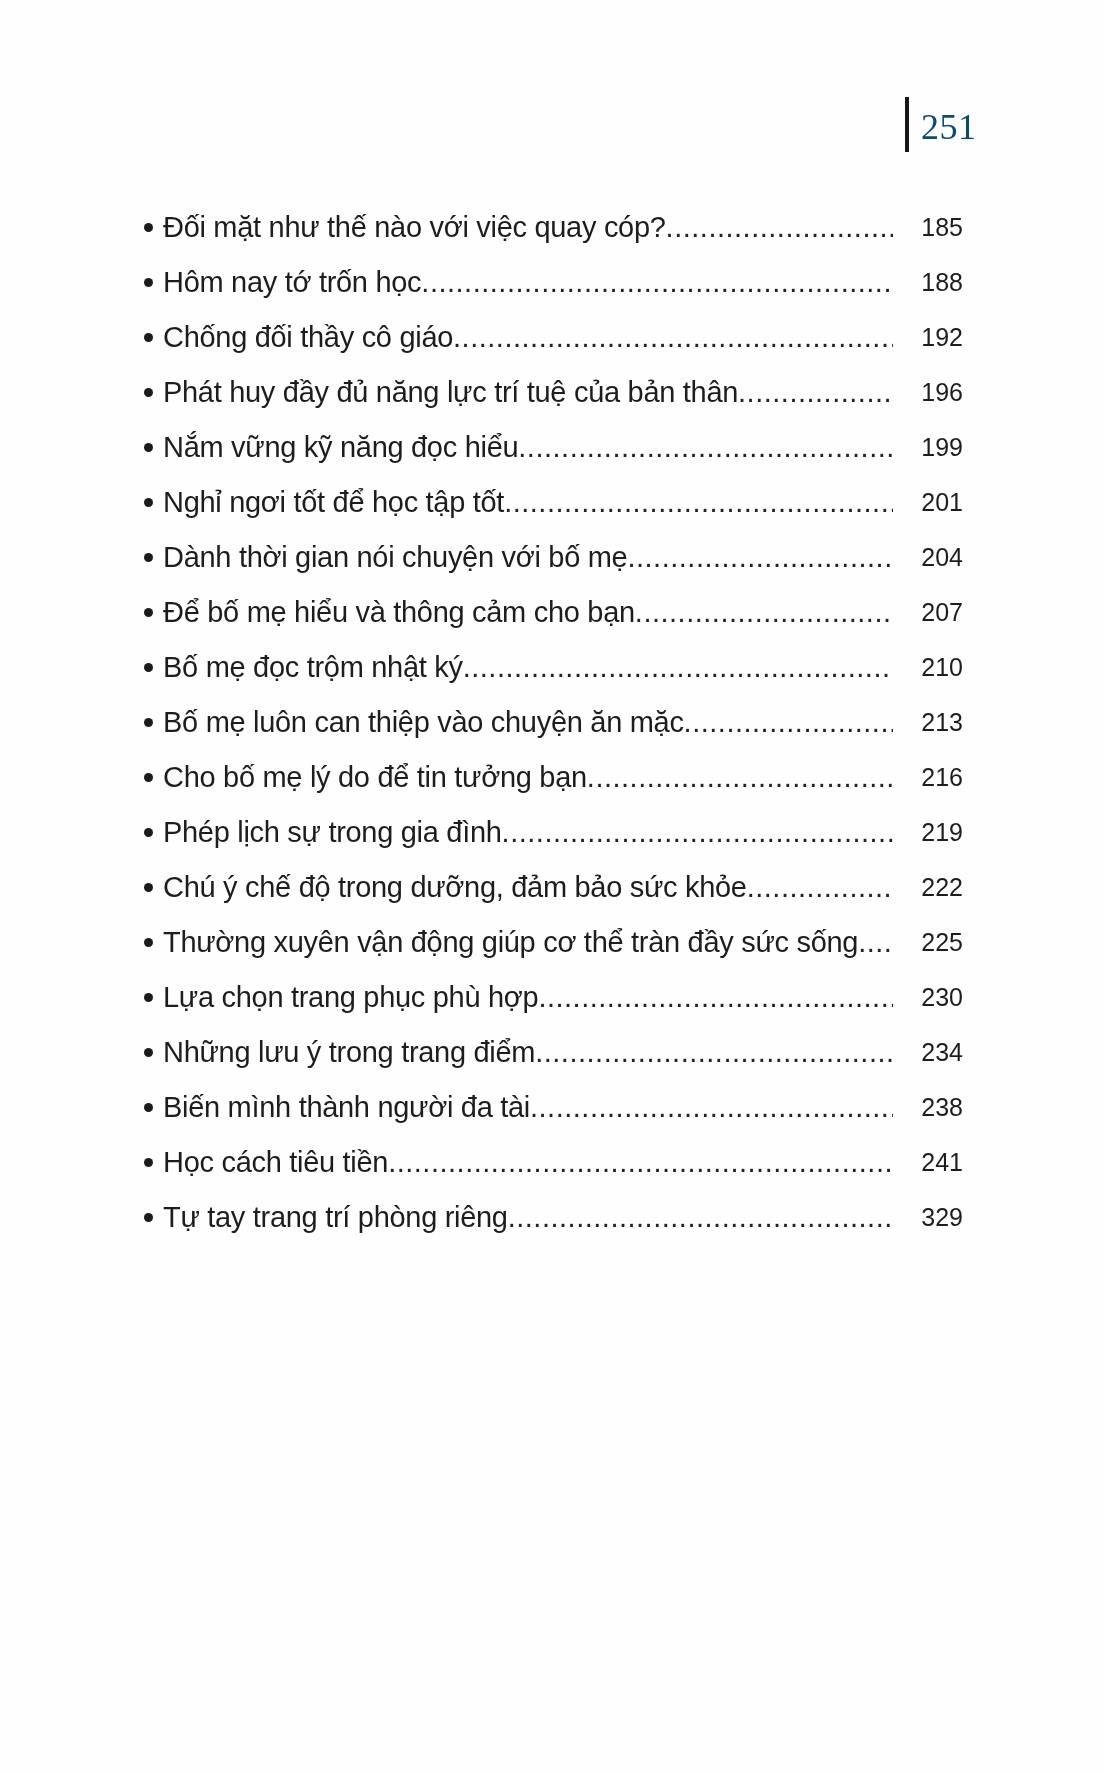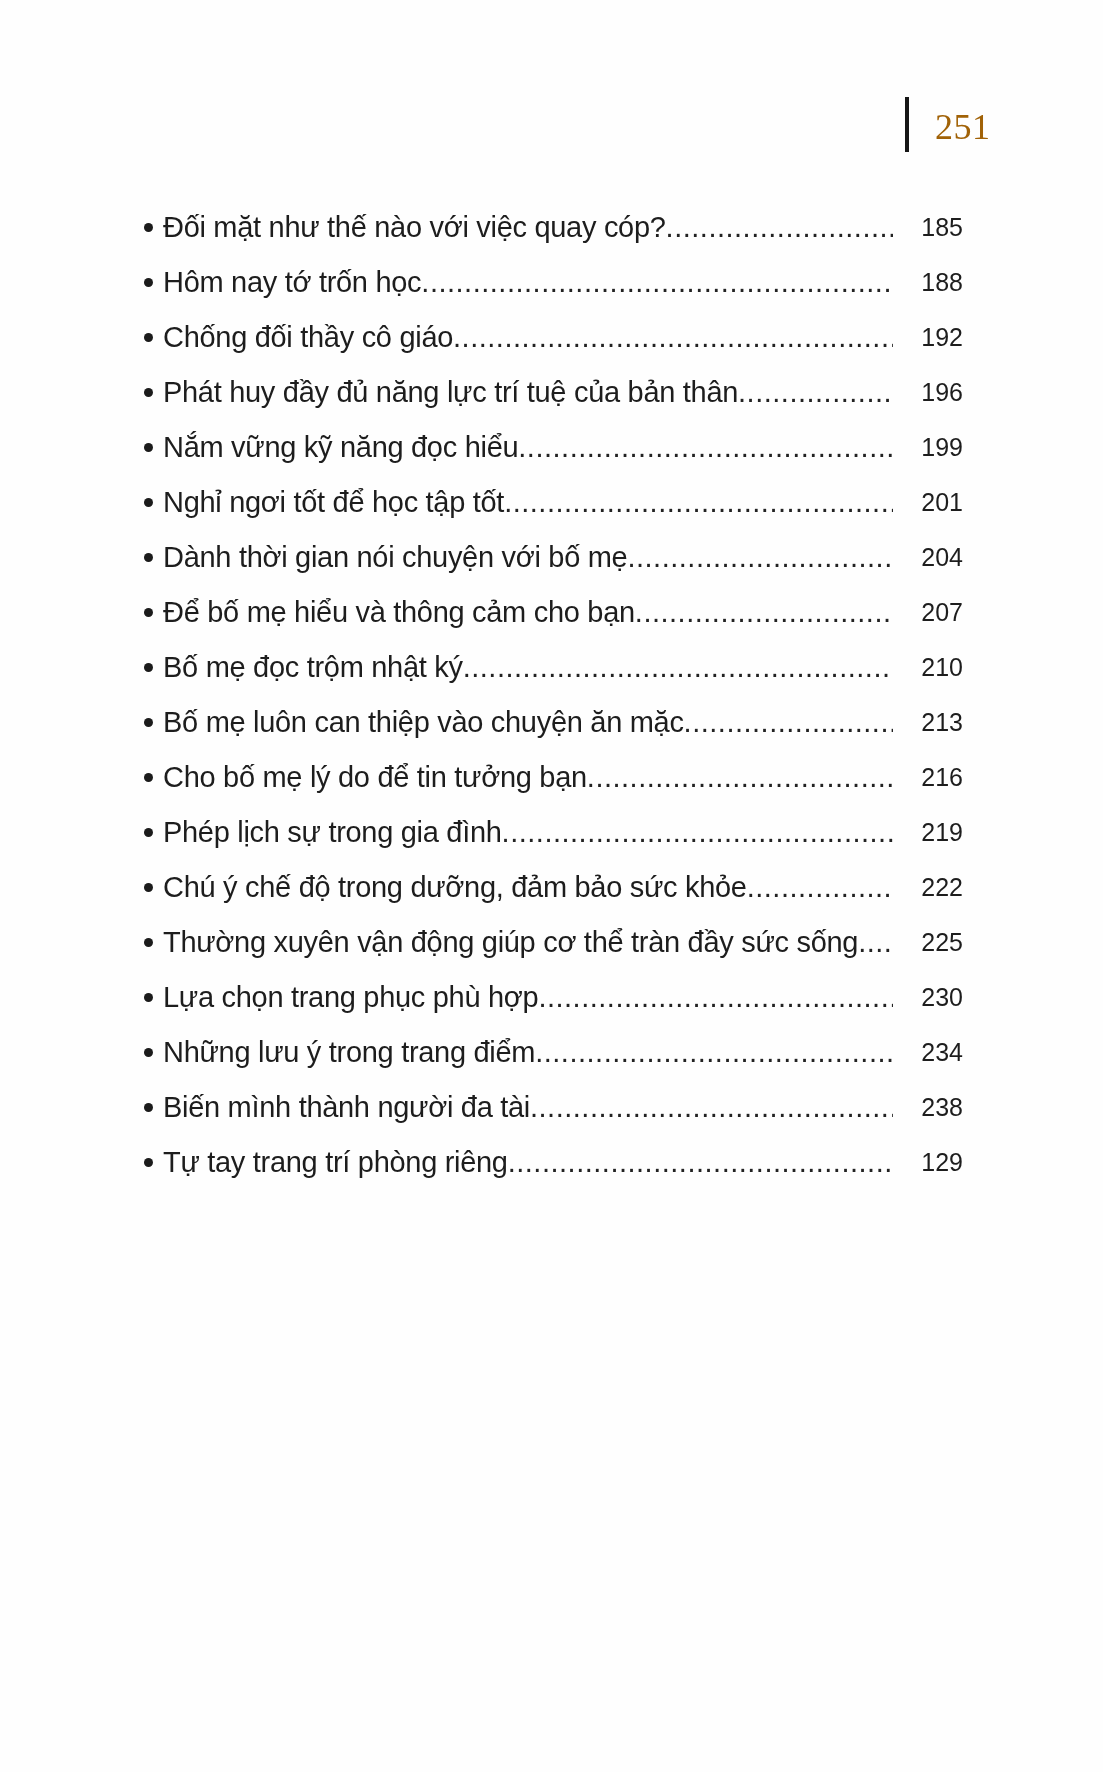--- a/index.html
+++ b/index.html
@@ -27,24 +27,24 @@
   }
   .folio-rule {
     width: 4px;
     height: 55px;
     background: #161616;
   }
   .folio-number {
     font-family: "Liberation Serif", "DejaVu Serif", serif;
     font-size: 36px;
     line-height: 1;
-    margin-left: 26px;
+    margin-left: 12px;
     padding-top: 12px;
     letter-spacing: 0.5px;
-    color: #a16207;
+    color: #0c4a6e;
   }
 
   
   .toc {
     position: absolute;
     top: 200px;
     left: 143px;
     width: 820px; 
   }
   .row {
@@ -209,22 +209,28 @@
       <span class="pagenum">234</span>
     </div>
 
     <div class="row">
       <span class="bullet"></span>
       <span class="label">Biến mình thành người đa tài</span>
       <span class="leader"></span>
       <span class="pagenum">238</span>
     </div>
 
+    <div class="row">
+      <span class="bullet"></span>
+      <span class="label">Học cách tiêu tiền</span>
+      <span class="leader"></span>
+      <span class="pagenum">241</span>
+    </div>
 
     <div class="row">
       <span class="bullet"></span>
       <span class="label">Tự tay trang trí phòng riêng</span>
       <span class="leader"></span>
-      <span class="pagenum">129</span>
+      <span class="pagenum">329</span>
     </div>
 
   </main>
 </div>
 
 </body></html>

